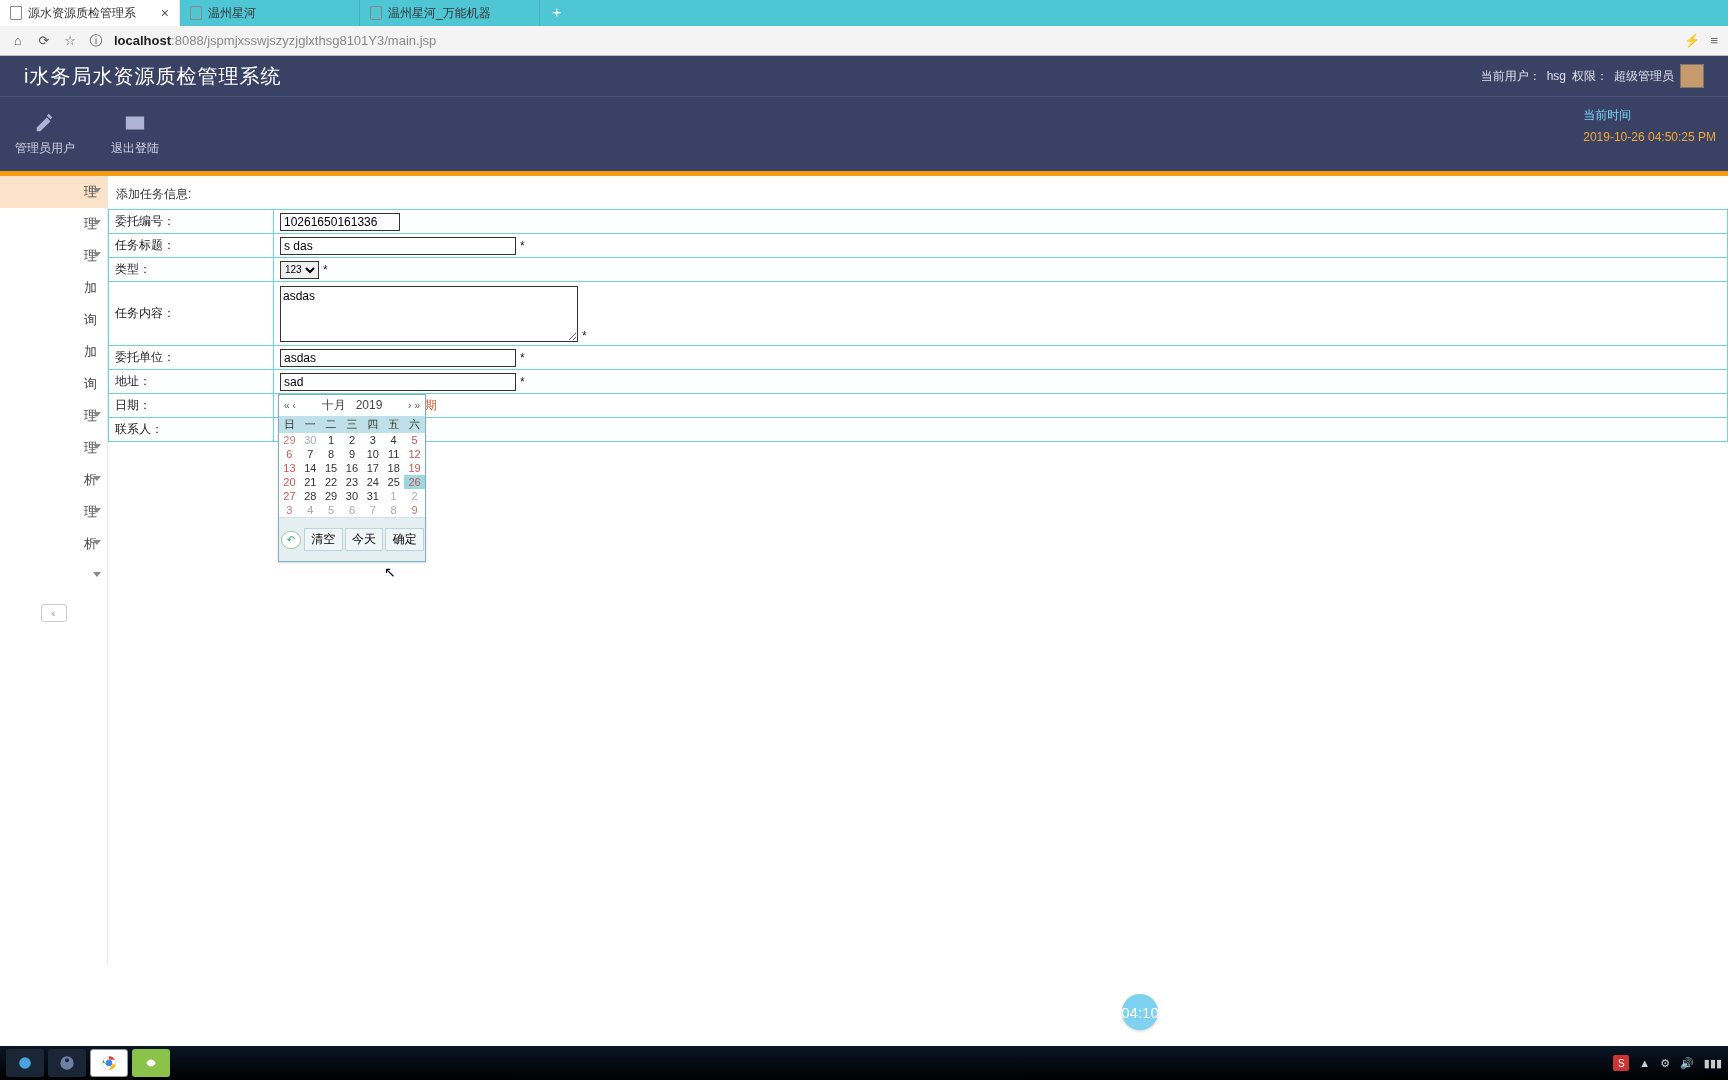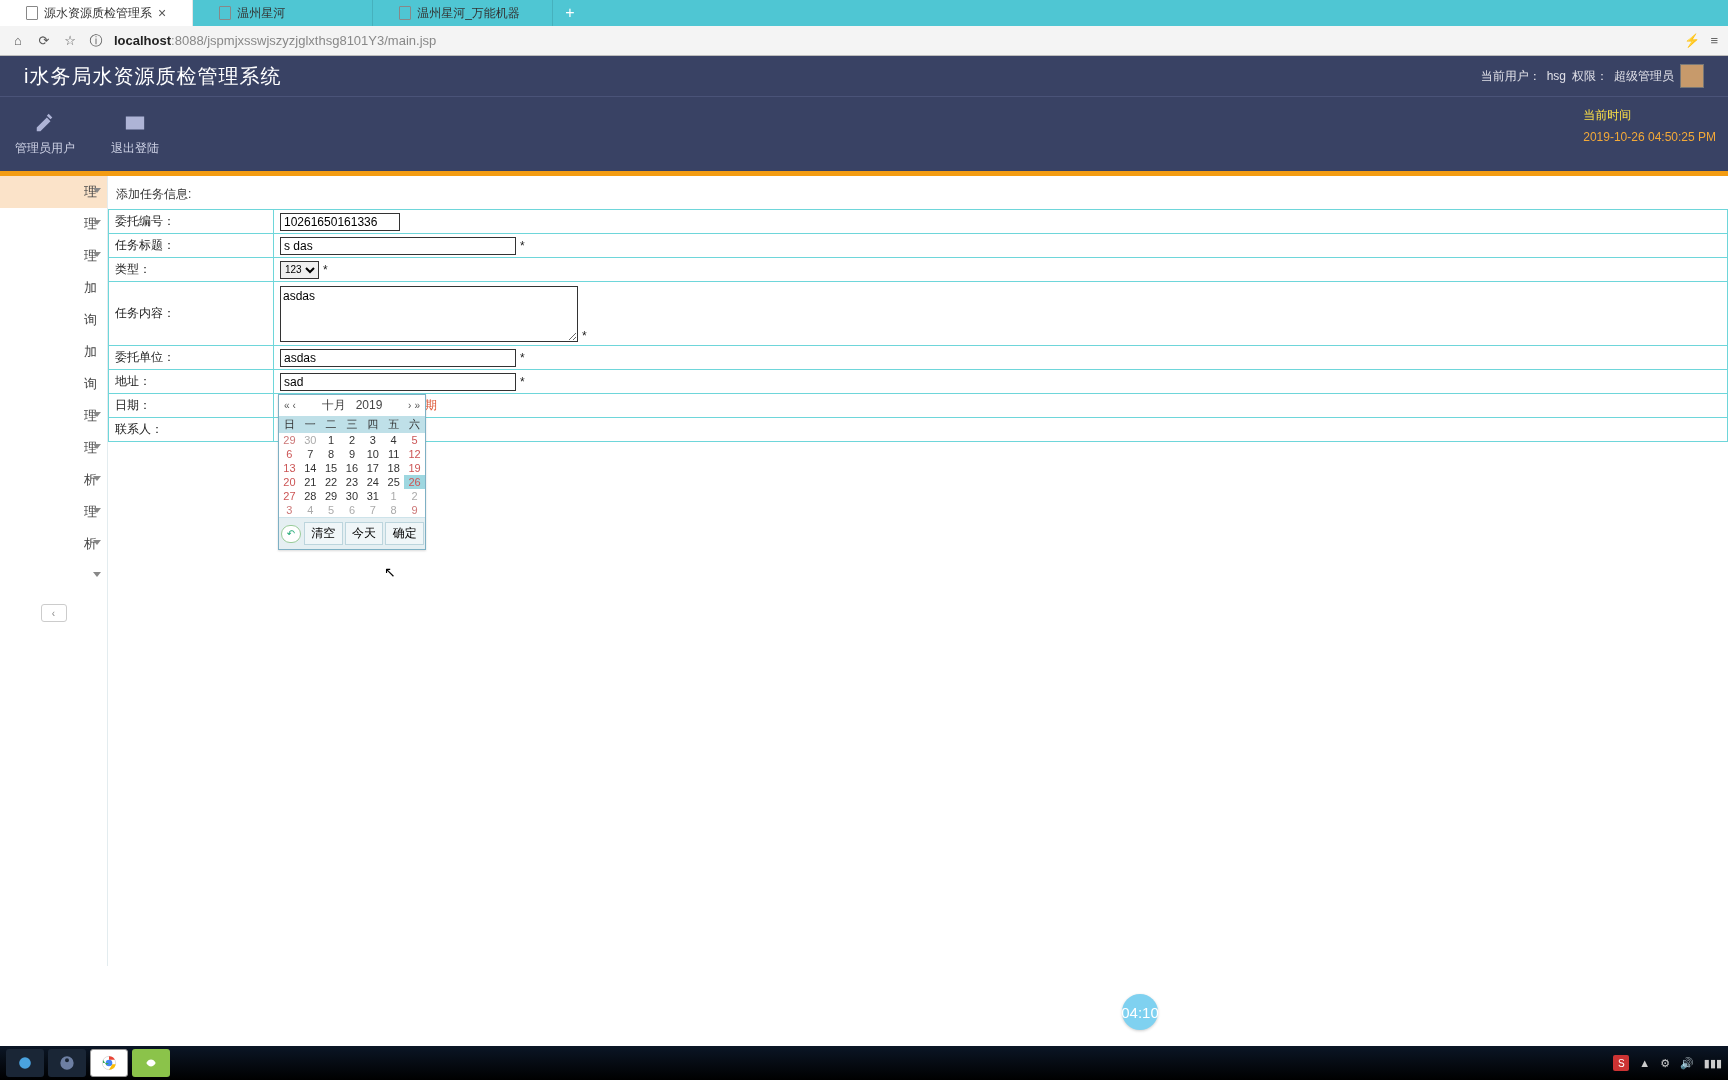--- a/index.html
+++ b/index.html
@@ -1,20 +1,20 @@
 <!DOCTYPE html>
 <html><head>
 <meta charset="utf-8">
 <style>
 * { margin:0; padding:0; box-sizing:border-box; font-family:"Microsoft YaHei","SimSun",Arial,sans-serif; }
 body { width:1728px; height:1080px; background:#fff; overflow:hidden; font-size:12px; }
 
 
 .tabbar { height:26px; background:#4fc6d3; display:flex; align-items:stretch; }
-.tab { display:flex; align-items:center; padding:0 26px; gap:6px; color:#333; font-size:12px; min-width:180px; border-right:1px solid rgba(0,0,0,.1);}
+.tab { display:flex; align-items:center; padding:0 10px; gap:6px; color:#333; font-size:12px; min-width:180px; border-right:1px solid rgba(0,0,0,.1);}
 .tab.active { background:#fff; }
 .tab .doc-ic { width:12px; height:14px; border:1px solid #888; border-radius:1px; position:relative; }
 .tab .close { margin-left:auto; font-size:14px; color:#555;}
 .tab-add { display:flex; align-items:center; padding:0 12px; color:#fff; font-size:16px;}
 .addrbar { height:30px; background:#f4f4f4; border-bottom:1px solid #bdbdbd; display:flex; align-items:center; padding:0 10px; gap:10px; color:#555; font-size:13px;}
 .addrbar .ic { width:16px; height:16px; display:flex; align-items:center; justify-content:center; }
 .url { color:#222; }
 .url .gray{ color:#888;}
 .addr-right{ margin-left:auto; display:flex; gap:10px; color:#666;}
 
@@ -22,21 +22,21 @@
 .app-header { height:40px; background:#394264; color:#fff; display:flex; align-items:center; padding:0 24px; }
 .app-title { font-size:20px; letter-spacing:1px;}
 .user-info { margin-left:auto; font-size:12px; color:#e0e0e8; display:flex; align-items:center; gap:6px;}
 .avatar { width:24px; height:24px; background:#c79a6b; border:1px solid #777; }
 
 
 .app-tools { height:75px; background:#394264; border-top:1px solid #4a5378; display:flex; }
 .tool-item { width:90px; display:flex; flex-direction:column; align-items:center; justify-content:center; gap:6px; color:#cfd3e6; font-size:12px;}
 .tool-item svg { width:22px; height:22px; fill:#aeb4d6; }
 .time-box { margin-left:auto; padding:8px 12px; color:#f3a938; font-size:12px; line-height:1.8; text-align:left;}
-.time-box .lbl{ color:#fde047; }
+.time-box .lbl{ color:#7dd3fc; }
 
 .orange-bar { height:5px; background:#f39c12; }
 
 
 .workspace { display:flex; height:790px; }
 .sidebar { width:108px; background:#fff; border-right:1px solid #e3ecef; font-size:13px; color:#444;}
 .sidebar .item { height:32px; display:flex; align-items:center; justify-content:flex-end; padding:0 10px; position:relative;}
 .sidebar .item.sel { background:#fbe3c9; }
 .sidebar .chev { position:absolute; right:6px; top:12px; width:0;height:0;border-left:4px solid transparent;border-right:4px solid transparent;border-top:5px solid #888;}
 .sidebar .collapse{ width:26px;height:18px;border:1px solid #ccc;border-radius:3px;margin:12px auto;display:flex;align-items:center;justify-content:center;color:#888;font-size:10px;}
@@ -63,21 +63,21 @@
 .dp table{ width:100%; border-collapse:collapse; text-align:center;}
 .dp th{ background:#bfe0e8; color:#333; font-weight:normal; padding:1px 0; font-size:11px;}
 .dp td{ padding:1px 0; font-size:11px; color:#333; cursor:pointer;margin-top:20px;}
 .dp td.om{ color:#c77;}  
 .dp td.og{ color:#aaa;}  
 .dp td.sun{ color:#c55;}
 .dp td.sat{ color:#c55;}
 .dp td.today{ background:#9ed7e0; }
 .dp-foot{ display:flex; align-items:center; border-top:1px solid #cde3ea; background:#e5eff2;}
 .dp-foot .back{ width:20px; height:18px; background:#fff; border:1px solid #9c9; border-radius:9px; margin:2px; display:flex;align-items:center;justify-content:center;color:#2a7; font-size:10px;}
-.dp-foot .fbtn{ flex:1; text-align:center; padding:2px 0; border:1px solid #bcd5dd; background:#f0f6f8; margin:4px 1px; font-size:12px;}
+.dp-foot .fbtn{ flex:1; text-align:center; padding:2px 0; border:1px solid #bcd5dd; background:#f0f6f8; margin:10px 1px; font-size:12px;}
 
 
 .badge{ position:fixed; right:570px; bottom:50px; width:36px;height:36px;border-radius:50%;background:#7fd1f0;color:#fff;display:flex;align-items:center;justify-content:center;font-size:15px;box-shadow:0 1px 3px rgba(0,0,0,.2);}
 
 
 .taskbar{ position:fixed; bottom:0; left:0; right:0; height:34px; background:linear-gradient(#0b1626,#000); display:flex; align-items:center; padding:0 6px; gap:4px;}
 .tbtn{ width:38px;height:28px;border-radius:3px;display:flex;align-items:center;justify-content:center;}
 .tbtn.dark{ background:#1a2636;}
 .tbtn.green{ background:#8BC34A;}
 .tb-right{ margin-left:auto; display:flex; align-items:center; gap:10px; color:#ccc; font-size:11px;}

